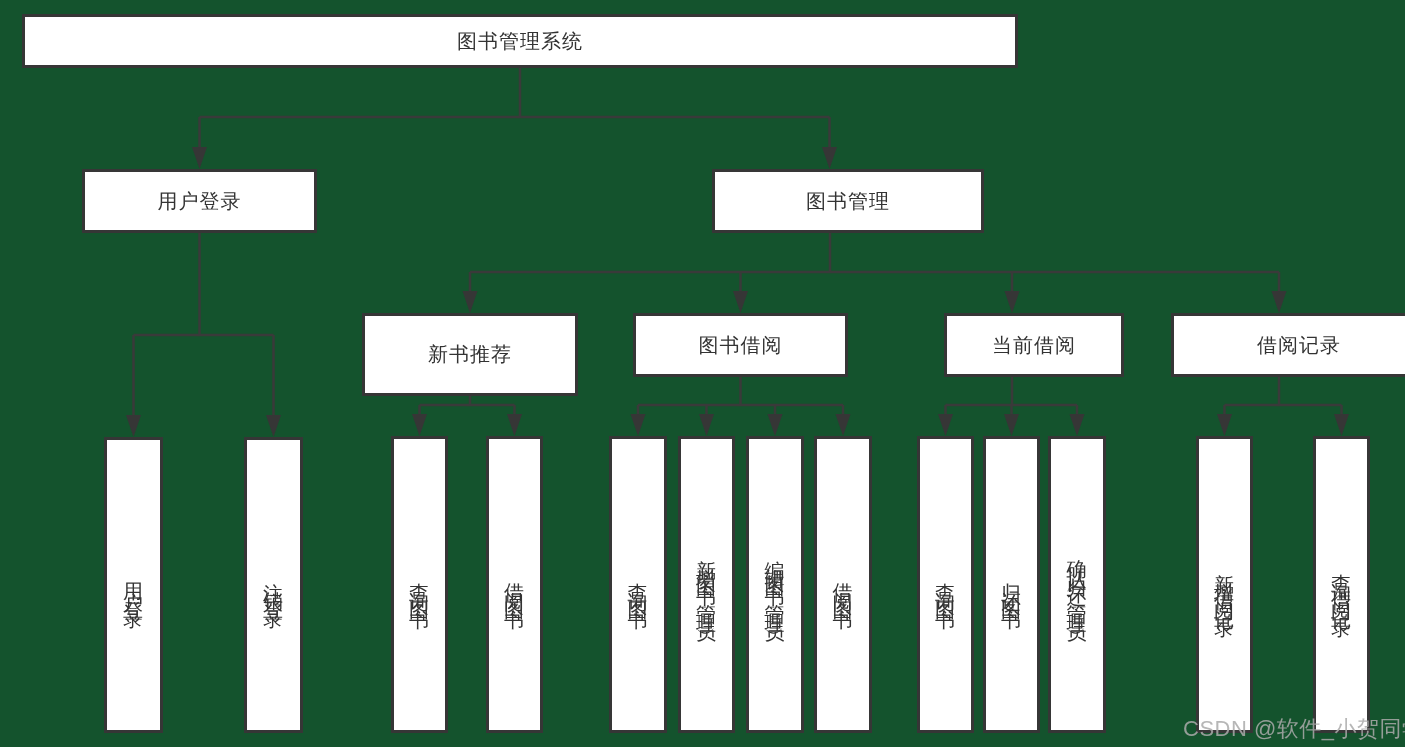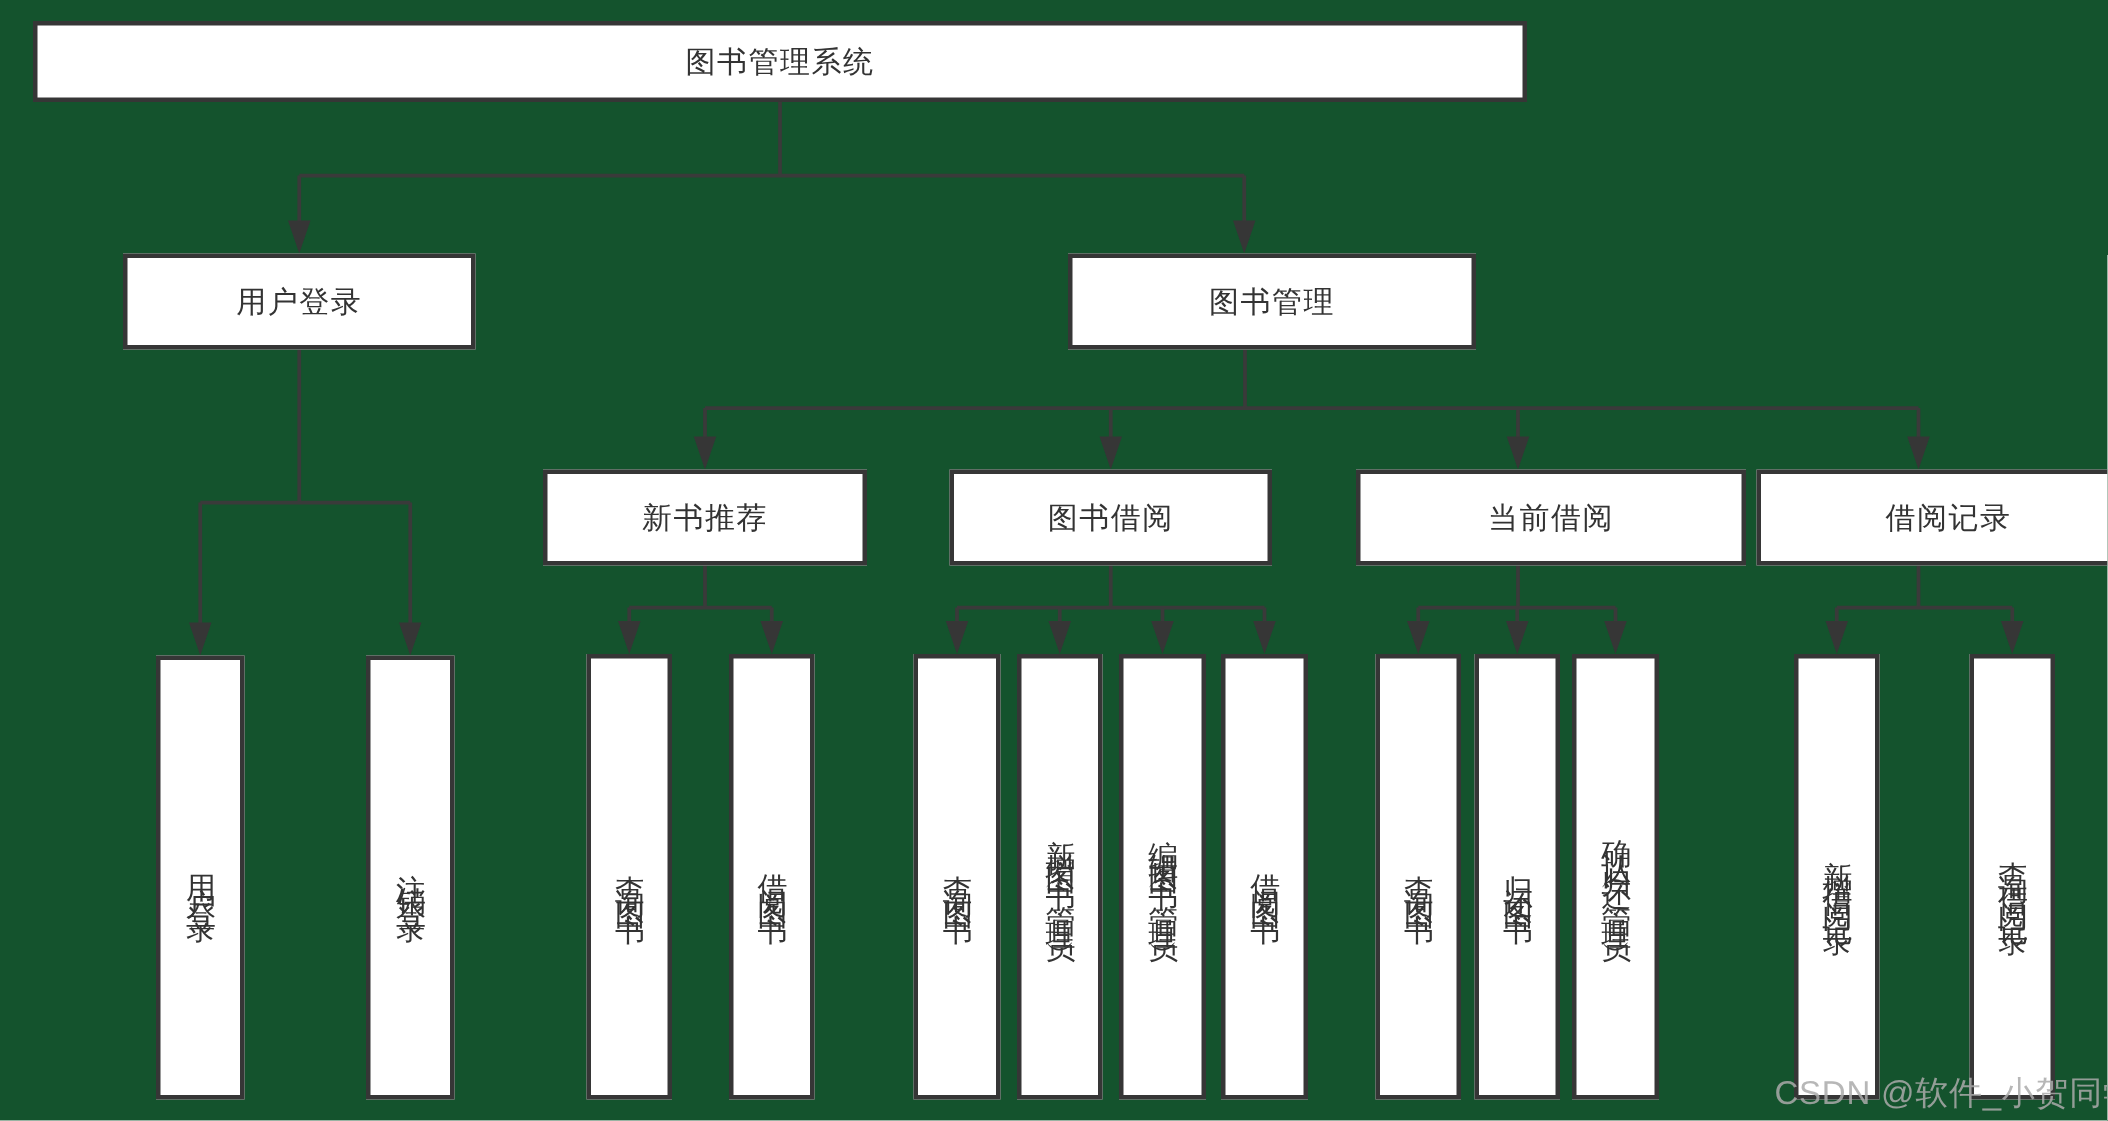--- a/index.html
+++ b/index.html
@@ -108,27 +108,27 @@
     <span>图书管理系统</span>
   </div>
 
   <div class="node" style="left:82px; top:169px; width:235px; height:64px;">
     <span>用户登录</span>
   </div>
   <div class="node" style="left:712px; top:169px; width:272px; height:64px;">
     <span>图书管理</span>
   </div>
 
-  <div class="node" style="left:362px; top:313px; width:216px; height:64px;">
+  <div class="node" style="left:362px; top:313px; width:216px; height:83px;">
     <span>新书推荐</span>
   </div>
   <div class="node" style="left:633px; top:313px; width:215px; height:64px;">
     <span>图书借阅</span>
   </div>
-  <div class="node" style="left:904px; top:313px; width:260px; height:64px;">
+  <div class="node" style="left:944px; top:313px; width:180px; height:64px;">
     <span>当前借阅</span>
   </div>
   <div class="node" style="left:1171px; top:313px; width:256px; height:64px;">
     <span>借阅记录</span>
   </div>
 
   <div class="node leaf" style="left:104px; top:437px; width:59px; height:296px;">
     <span class="vtext">用户登录</span>
   </div>
   <div class="node leaf" style="left:244px; top:437px; width:59px; height:296px;">

